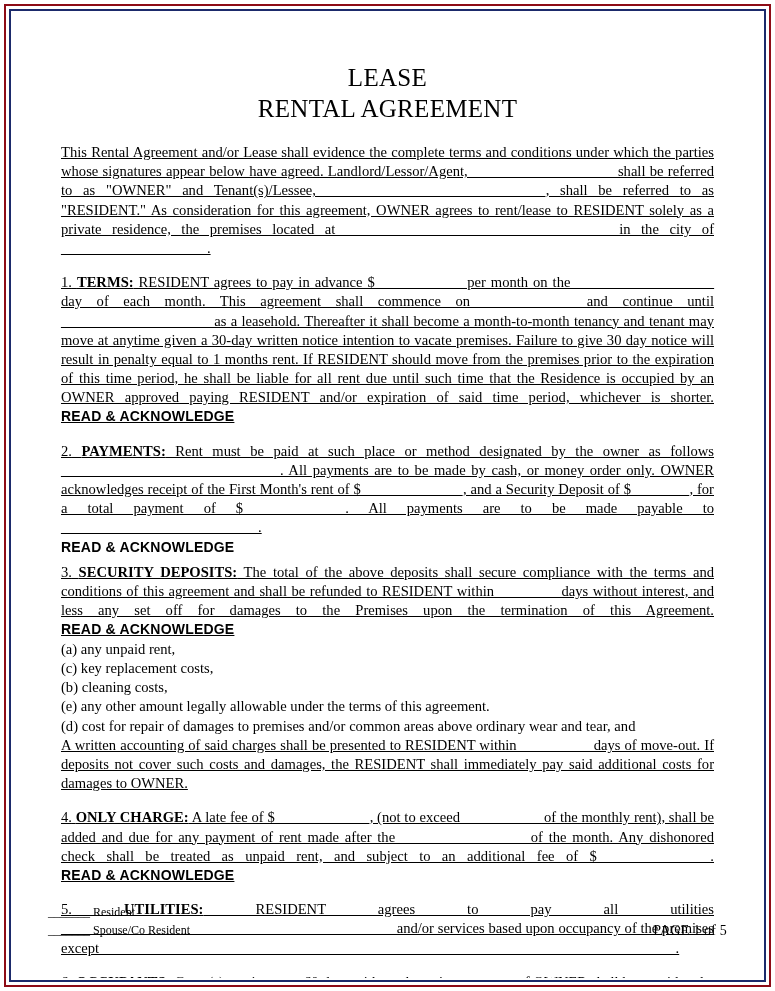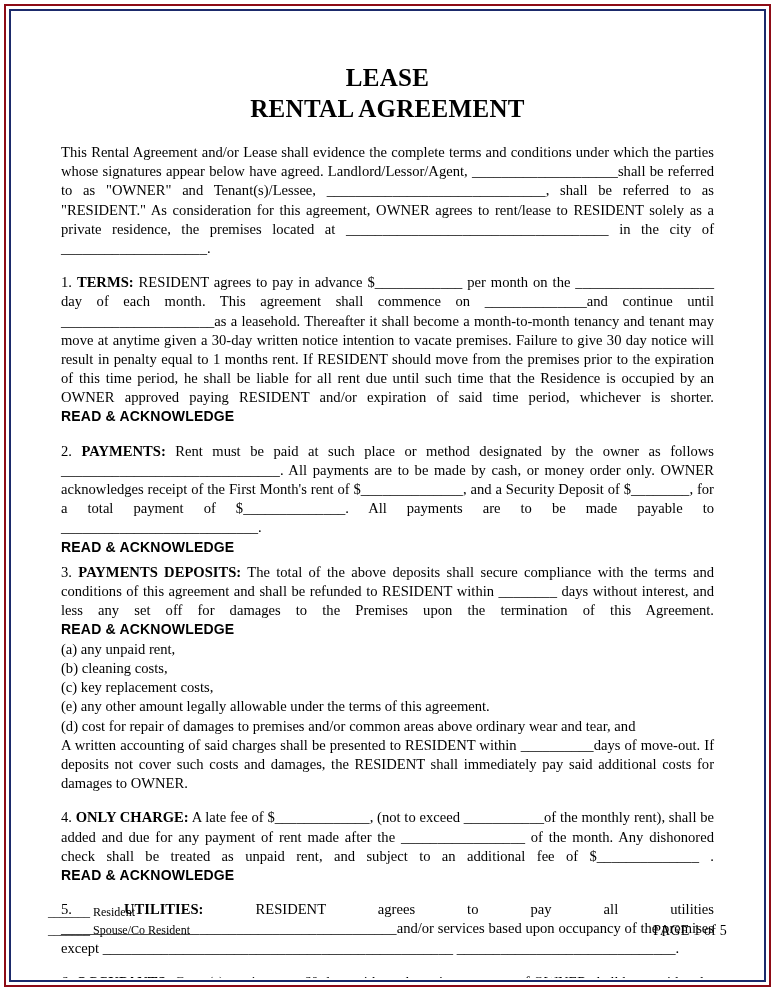--- a/index.html
+++ b/index.html
@@ -45,36 +45,37 @@
     top: 13px;
     right: 13px;
     bottom: 13px;
     background: #ffffff;
     box-sizing: border-box;
     padding: 36px 48px 20px 48px;
     overflow: hidden;
   }
   .doc-title {
     text-align: center;
-    font-weight: bold;
+    font-weight: normal;
     font-size: 25px;
     line-height: 1.22;
     letter-spacing: 0.3px;
     color: #000;
     margin: 14px 0 0 0;
   }
   .doc-title .line2 {
     display: block;
   }
   p.para {
     margin: 0 0 0 0;
     font-size: 14.6px;
     line-height: 1.315;
     text-align: justify;
     color: #000;
+    text-decoration: underline;
   }
   .gap-lg { height: 19px; }
   .gap-md { height: 15px; }
   .gap-sm { height: 6px; }
   .bold { font-weight: bold; }
   .ack {
     font-size: 14px;
     font-weight: bold;
     font-family: "Liberation Sans", sans-serif;
     letter-spacing: 0.2px;
@@ -143,25 +144,25 @@
       <span class="bold">PAYMENTS:</span><span>  Rent  must  be  paid  at  such  place  or  method  designated  by  the  owner  as  follows ______________________________.  All  payments  are  to  be  made  by  cash,  or  money  order  only.  OWNER acknowledges receipt of the First Month's rent of $______________, and a Security Deposit of $________, for  a total payment of $______________. All payments are to be made payable to ___________________________.</span>
     </p>
     <div class="sub-line">
       <span class="ack">READ &amp; ACKNOWLEDGE</span>
     </div>
 
     <div class="gap-sm"></div>
 
     <p class="para">
       <span class="u">3.</span>
-      <span class="bold">PAYMENTS DEPOSITS:</span><span>  The  total  of  the  above  deposits  shall  secure  compliance  with  the  terms  and conditions of this agreement and shall be refunded to RESIDENT within ________  days  without  interest,  and less any set off for damages to the Premises upon the termination of this Agreement.   </span><span class="ack">READ &amp; ACKNOWLEDGE</span>
+      <span class="bold">SECURITY DEPOSITS:</span><span>  The  total  of  the  above  deposits  shall  secure  compliance  with  the  terms  and conditions of this agreement and shall be refunded to RESIDENT within ________  days  without  interest,  and less any set off for damages to the Premises upon the termination of this Agreement.   </span><span class="ack">READ &amp; ACKNOWLEDGE</span>
     </p>
     <div class="sub-line">(a) any unpaid rent,</div>
+    <div class="sub-line">(c) key replacement costs,</div>
     <div class="sub-line">(b) cleaning costs,</div>
-    <div class="sub-line">(c) key replacement costs,</div>
     <div class="sub-line">(e) any other amount legally allowable under the terms of this agreement.</div>
     <div class="sub-line">(d) cost for repair of damages to premises and/or common areas above ordinary wear and tear, and</div>
     <p class="para">A written accounting of said charges shall be presented to RESIDENT within __________days  of  move-out.  If deposits  not  cover  such  costs  and  damages,  the  RESIDENT  shall  immediately  pay  said  additional  costs  for damages to OWNER.</p>
 
     <div class="gap-md"></div>
 
     <p class="para">
       <span class="u">4.</span>
       <span class="bold">ONLY CHARGE:</span><span> A late fee of $_____________, (not to exceed ___________of the monthly rent), shall be added and due for any payment of rent made after the _________________ of the month. Any dishonored check shall be treated as unpaid rent, and subject to an additional fee of $______________ .   </span><span class="ack">READ &amp; ACKNOWLEDGE</span>
     </p>

